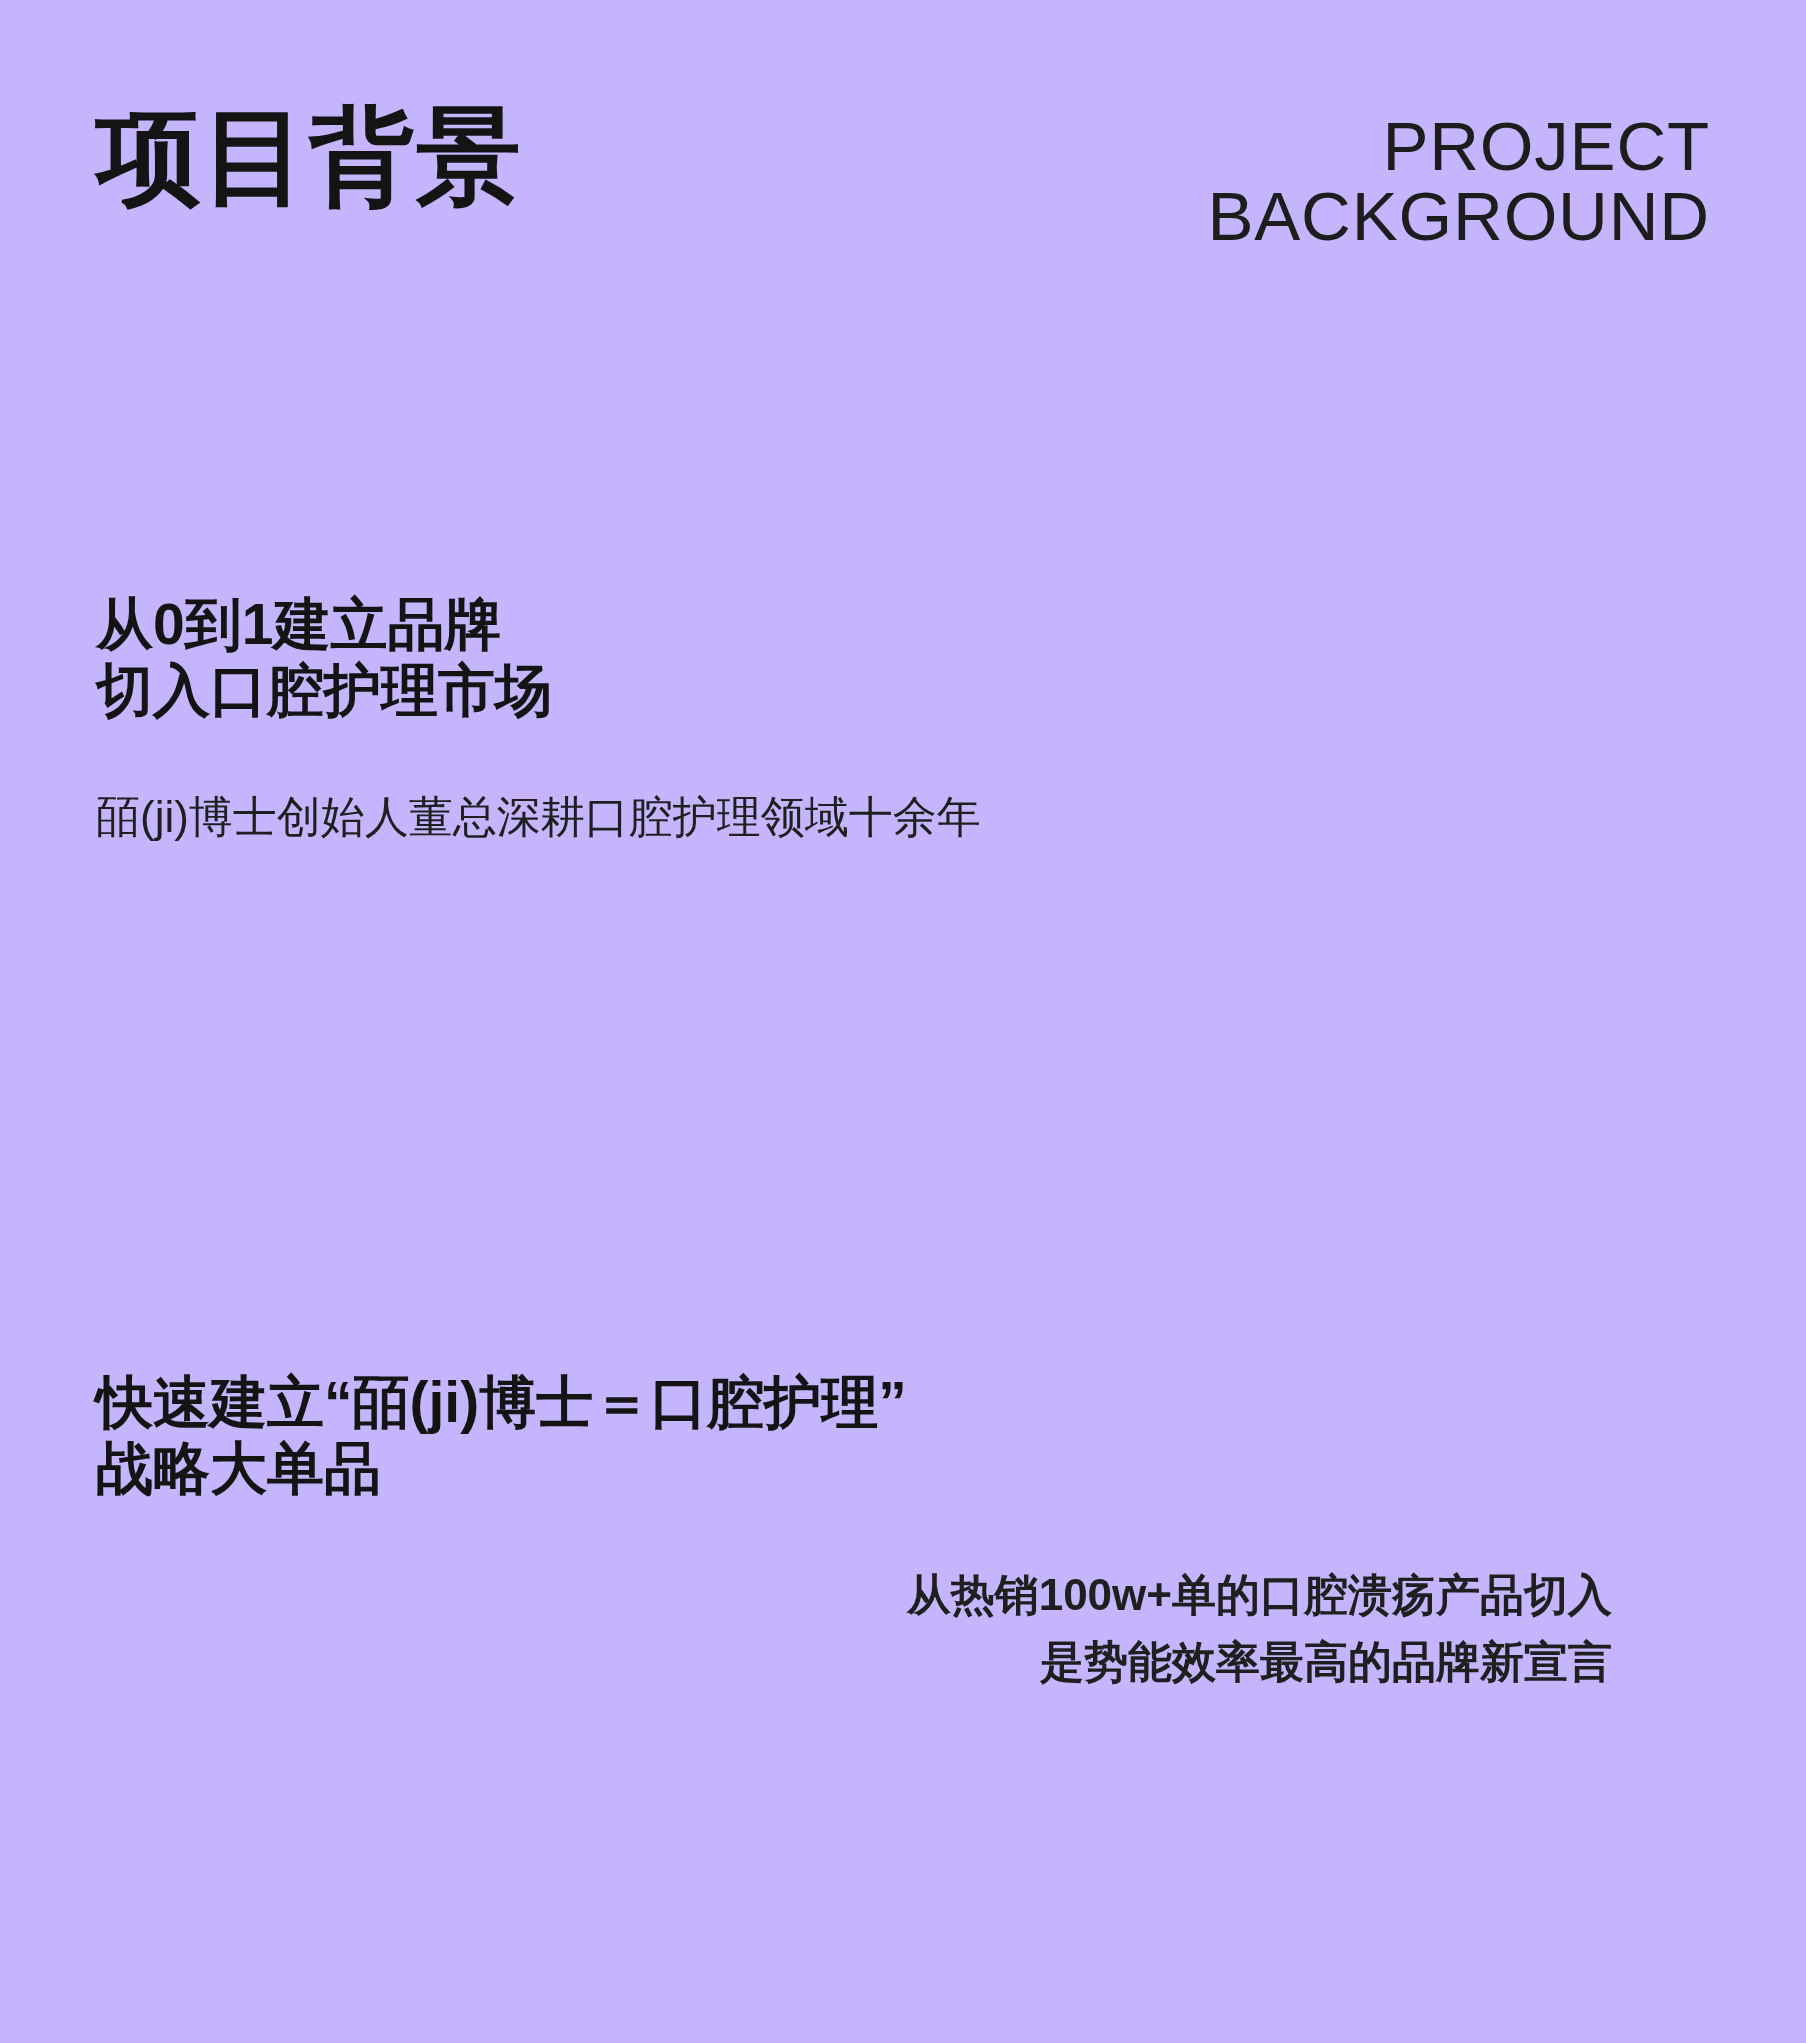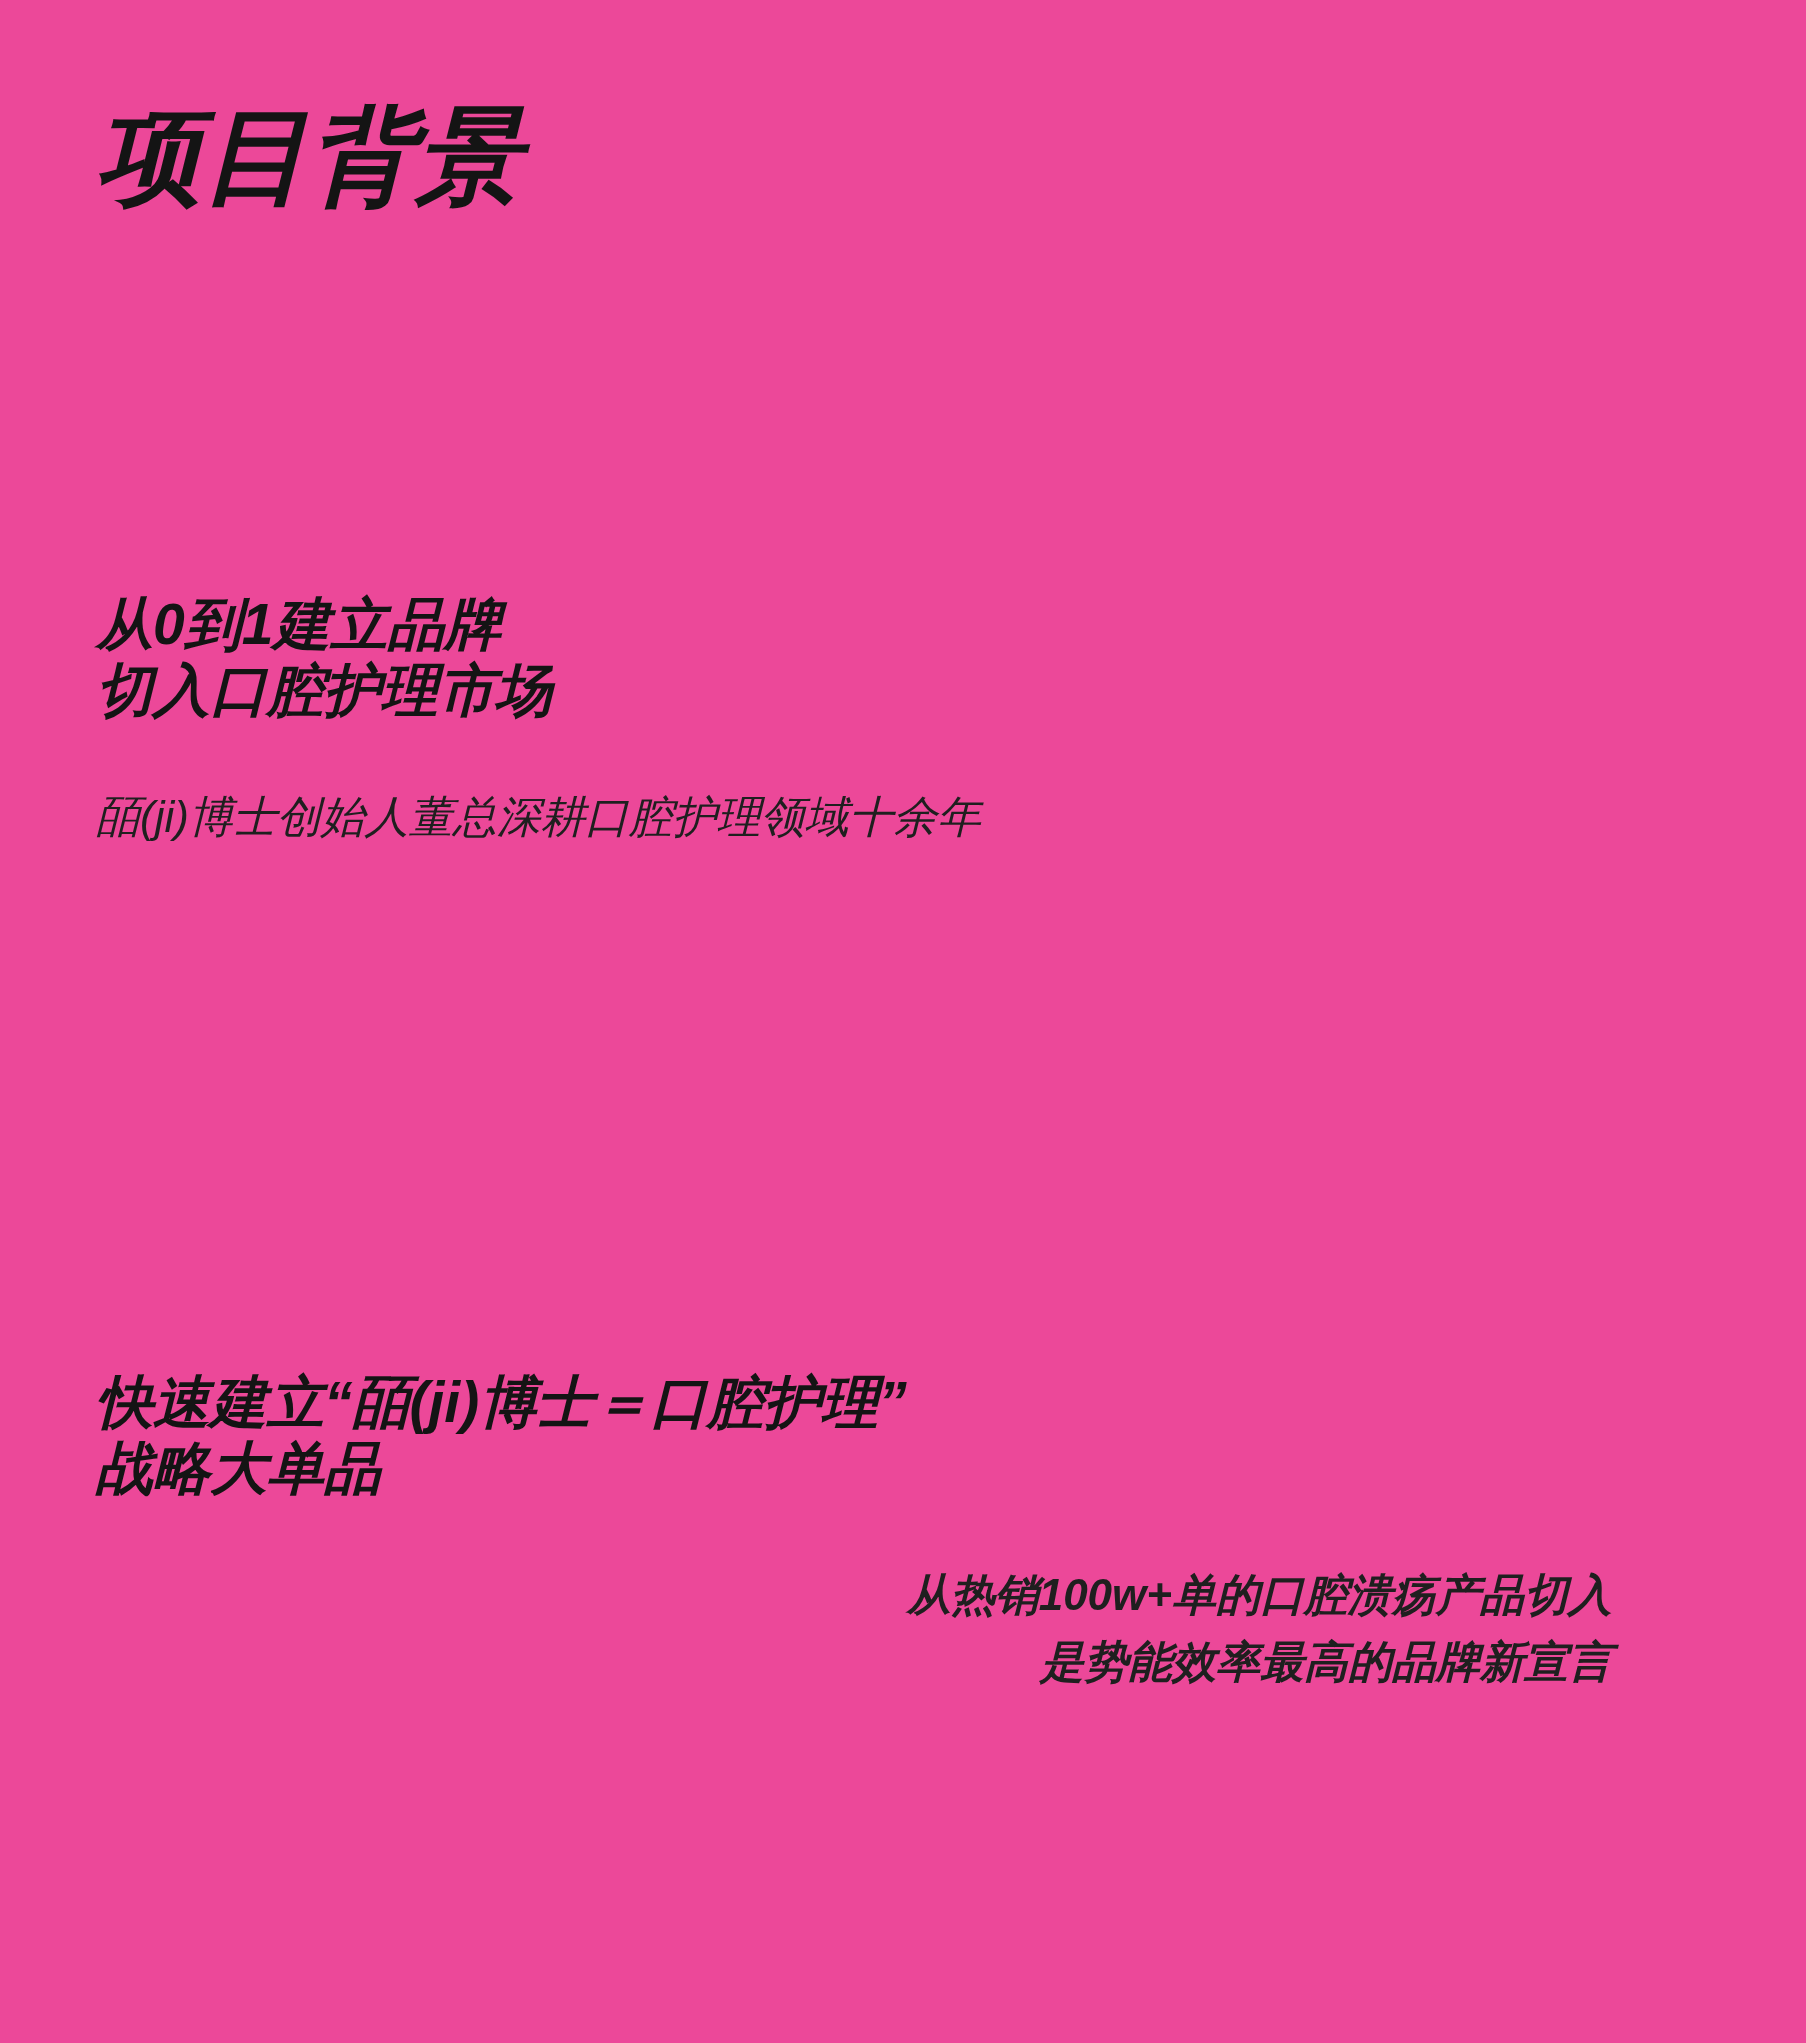--- a/index.html
+++ b/index.html
@@ -14,23 +14,22 @@
     overflow: hidden;
     font-family: "Liberation Sans", "DejaVu Sans", sans-serif;
     color: #1a1a1a;
     -webkit-font-smoothing: antialiased;
   }
 
   .page {
     position: relative;
     width: 1806px;
     height: 2043px;
-    background: #ec4899;
+    background: #c4b5fd;
     box-sizing: border-box;
-    font-style: italic;
   }
 
   
   .header {
     position: absolute;
     left: 0;
     top: 0;
     width: 1806px;
     height: 335px;
   }
@@ -99,20 +98,24 @@
     white-space: nowrap;
   }
 </style>
 </head>
 <body>
 
 <div class="page">
 
   <div class="header">
     <div class="header-title-cn">项目背景</div>
+    <div class="header-title-en">
+      <span class="line">PROJECT</span>
+      <span class="line">BACKGROUND</span>
+    </div>
   </div>
 
   <div class="section section-1">
     <div class="section-heading">
       <span class="line">从0到1建立品牌</span>
       <span class="line">切入口腔护理市场</span>
     </div>
     <div class="section-body">
       <span class="line">皕(ji)博士创始人董总深耕口腔护理领域十余年</span>
     </div>

